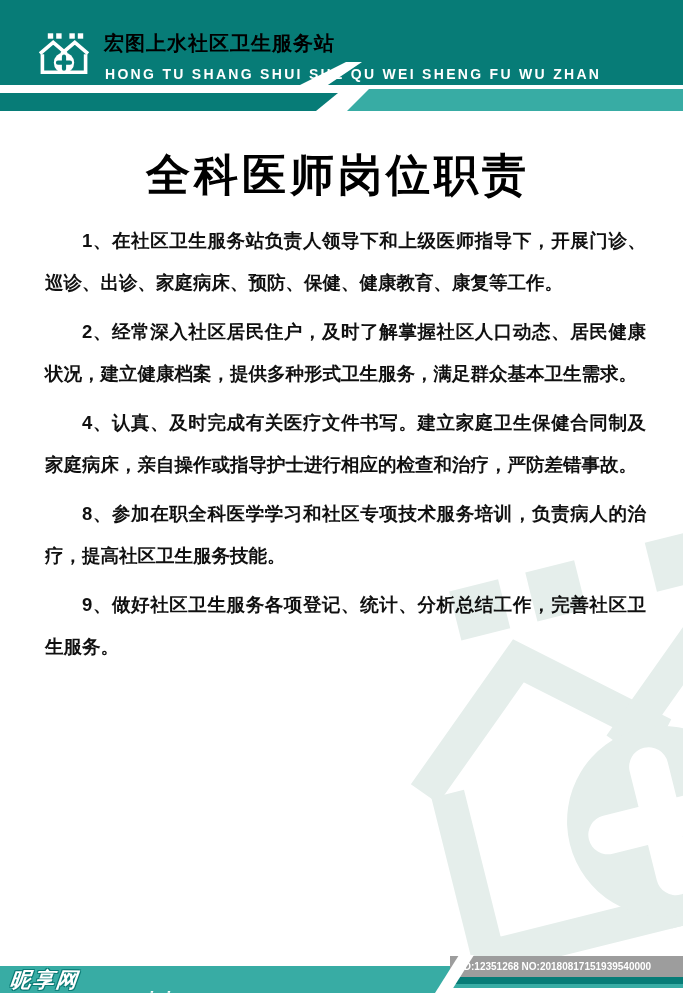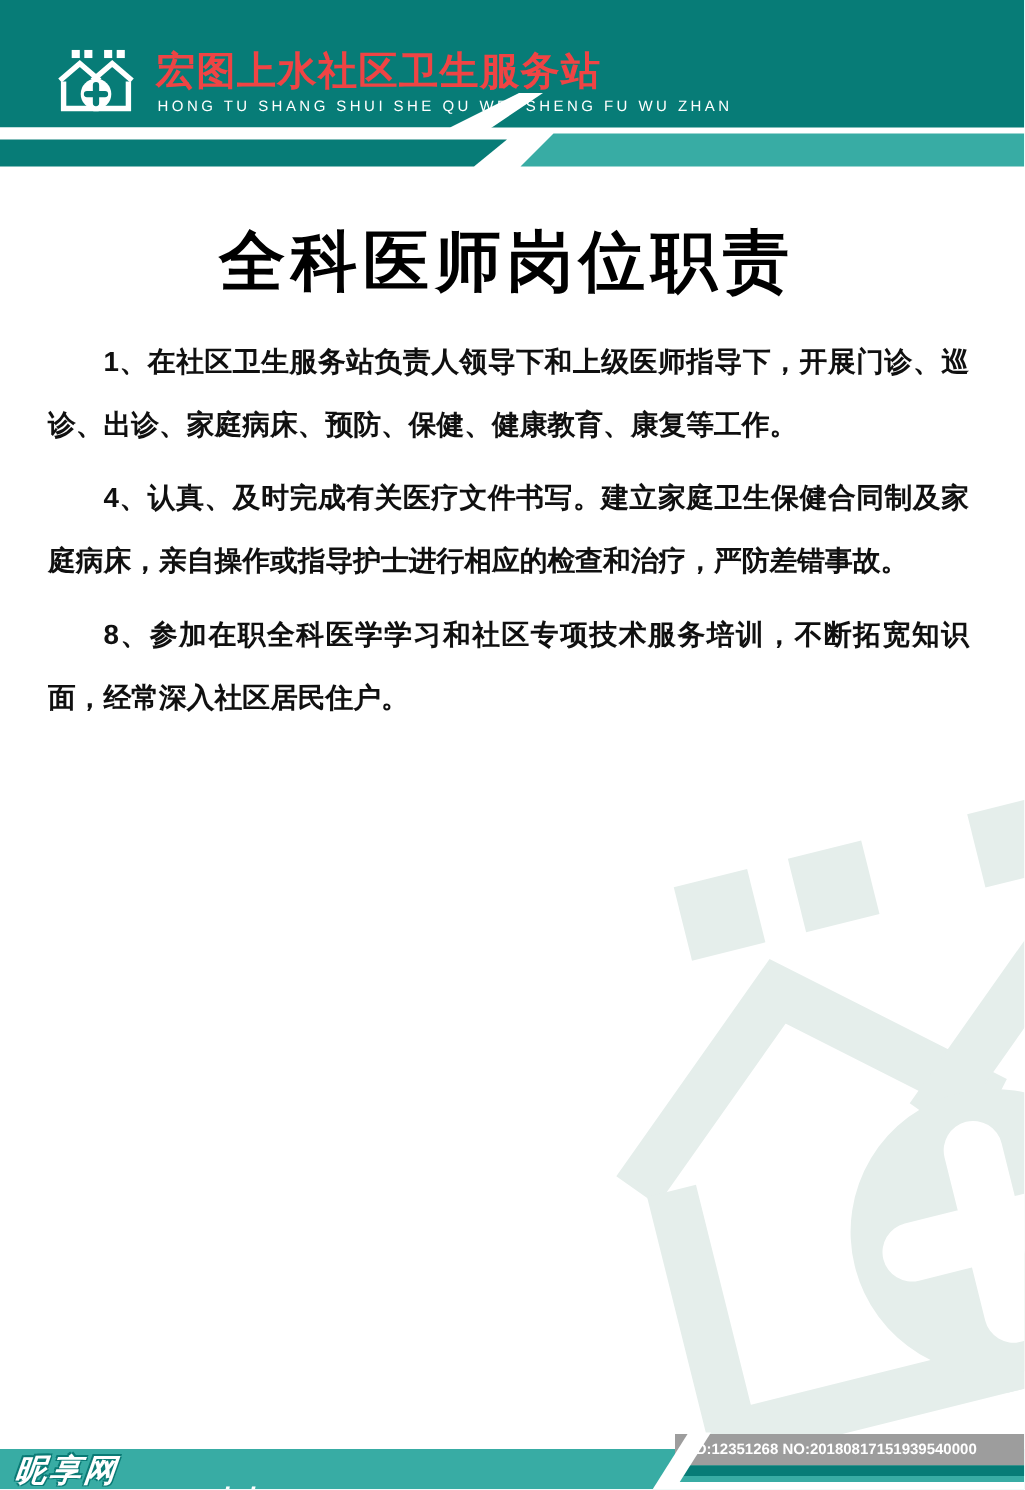--- a/index.html
+++ b/index.html
@@ -9,35 +9,35 @@
   *{box-sizing:border-box;}
   body{margin:0;background:#fff;font-family:"Liberation Sans","DejaVu Sans",sans-serif;}
   .poster{position:relative;width:683px;height:993px;background:var(--c-page-bg);overflow:hidden;}
 
   
   .header-svg{position:absolute;left:0;top:0;z-index:2;}
   .f-dark{fill:var(--c-teal-dark);} .f-light{fill:var(--c-teal-light);}
   .f-white{fill:var(--c-white);} .f-gray{fill:var(--c-id-strip-gray);}
   .clinic-logo{position:absolute;left:34px;top:27px;width:60px;height:57px;color:#fff;z-index:3;}
   .clinic-logo .plus{stroke:var(--c-teal-dark);}
-  .org-name{position:absolute;left:104px;top:30px;font-size:26px;font-weight:900;color:#ef4444;
+  .org-name{position:absolute;left:104px;top:30px;font-size:20px;font-weight:900;color:#000000;
     letter-spacing:1px;z-index:3;white-space:nowrap;}
-  .org-pinyin{position:absolute;left:105px;top:66px;font-size:10px;font-weight:400;color:#fff;
+  .org-pinyin{position:absolute;left:105px;top:66px;font-size:14px;font-weight:700;color:#fff;
     letter-spacing:2.3px;z-index:3;white-space:nowrap;}
 
   
   .watermark{position:absolute;left:366px;top:496px;width:560px;height:520px;color:var(--c-watermark);
     transform:rotate(-14deg);z-index:0;}
   .watermark .plus{stroke:#fff;}
 
   
   .content{position:absolute;left:0;top:112px;width:676px;z-index:1;}
   .page-title{margin:34px 0 0;text-align:center;font-size:44px;font-weight:900;letter-spacing:4px;
     color:#000;line-height:58px;}
-  .duties{margin:16px 30px 0 32px;}
+  .duties{margin:16px 30px 0 45px;}
   .duty{font-size:18.5px;font-weight:700;line-height:42px;color:var(--c-text);
     text-align:justify;text-indent:37px;margin:0 0 7px;}
 
   
   .footer-svg{position:absolute;left:0;top:953px;z-index:2;}
   .site{position:absolute;left:10px;top:966px;height:27px;display:flex;align-items:center;z-index:3;}
   .site-name{font-size:21px;font-weight:900;font-style:italic;color:#fff;letter-spacing:2px;
     transform:skewX(-6deg);
     text-shadow:1px 1px 0 #0a7a75,-1px -1px 0 #0a7a75,1px -1px 0 #0a7a75,-1px 1px 0 #0a7a75;}
   .site-url{font-size:17px;font-weight:700;font-style:italic;color:#fff;margin-left:10px;letter-spacing:1px;margin-top:36px;}
@@ -88,28 +88,30 @@
     <circle cx="50" cy="58" r="17" fill="currentColor"></circle>
     <path class="plus" d="M50 48 V68 M40 58 H60" fill="none" stroke-width="7" stroke-linecap="round"></path>
   </svg>
 
   <div class="content">
     <h1 class="page-title">全科医师岗位职责</h1>
     <div class="duties">
 
         <p class="duty"><span>1、</span><span>在社区卫生服务站负责人领导下和上级医师指导下，开展门诊、巡诊、出诊、家庭病床、预防、保健、健康教育、康复等工作。</span></p>
 
+        <p class="duty"><span>2、</span><span>经常深入社区居民住户，及时了解掌握社区人口动态、居民健康状况，建立健康档案，提供多种形式卫生服务，满足群众基本卫生需求。</span></p>
 
 
         <p class="duty"><span>4、</span><span>认真、及时完成有关医疗文件书写。建立家庭卫生保健合同制及家庭病床，亲自操作或指导护士进行相应的检查和治疗，严防差错事故。</span></p>
 
 
 
-        <p class="duty"><span>8、</span><span>参加在职全科医学学习和社区专项技术服务培训，不断拓宽知识面，经常深入社区居民住户。</span></p>
+        <p class="duty"><span>8、</span><span>参加在职全科医学学习和社区专项技术服务培训，负责病人的治疗，提高社区卫生服务技能。</span></p>
 
+        <p class="duty"><span>9、</span><span>做好社区卫生服务各项登记、统计、分析总结工作，完善社区卫生服务。</span></p>
       </div>
   </div>
 
   <svg class="footer-svg" width="683" height="40" viewBox="0 0 683 40">
     <rect class="f-light" x="0" y="13" width="683" height="27"></rect>
     <rect class="f-gray" x="450" y="3" width="233" height="21"></rect>
     <rect class="f-dark" x="450" y="24" width="233" height="7"></rect>
     <rect class="f-white" x="450" y="35" width="233" height="5"></rect>
     <polygon class="f-white" points="435,40 459,2 474,2 450,40"></polygon>
   </svg>

